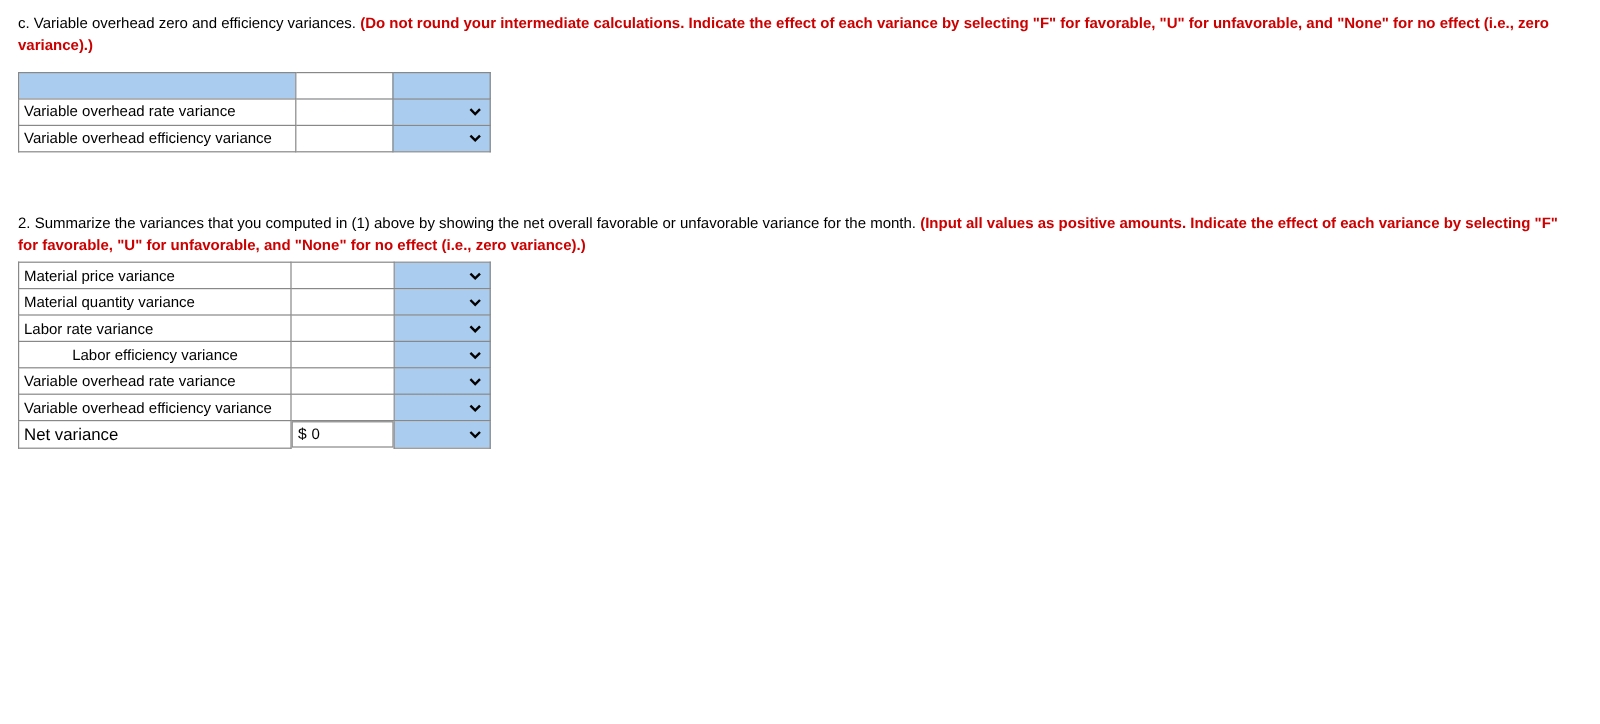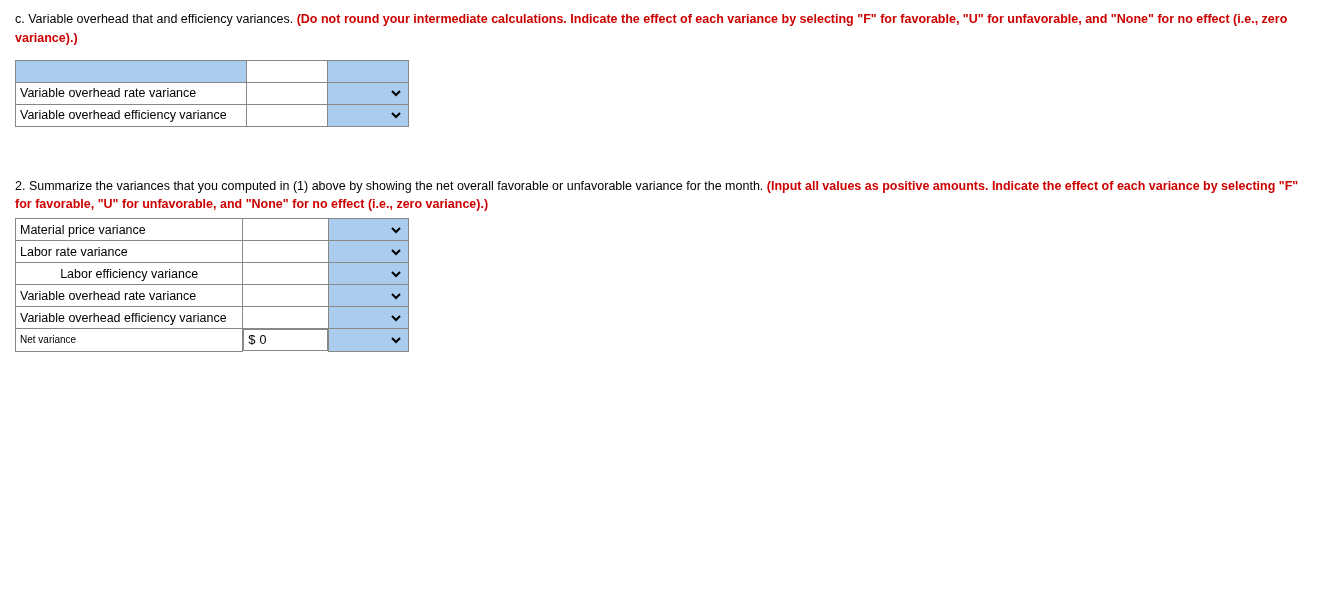--- a/index.html
+++ b/index.html
@@ -77,21 +77,21 @@
     .instruction-2 {
       font-size: 12.5px;
       margin-bottom: 4px;
       line-height: 1.5;
     }
   </style>
 </head>
 <body>
 
 <div class="instruction-text">
-  <span>c. Variable overhead that and efficiency variances.</span>
+  <span>c. Variable overhead zero and efficiency variances.</span>
   <span class="bold-red">(<span>Do not round your intermediate calculations. Indicate the effect of each variance by selecting "F" for favorable, "U" for unfavorable, and "None" for no effect (i.e., zero variance).</span><span>)</span></span>
 </div>
 
 <div class="table-section">
   <table>
     <thead>
       <tr>
         <th class="label-cell"></th>
         <th class="input-cell"></th>
         <th class="select-cell"></th>
@@ -121,41 +121,46 @@
 
 <div class="table-section">
   <table>
     <tbody id="section-2-tbody">
         <tr>
           <td class="label-cell" style="width: 240px; font-size: 12.5px; border: 1px solid rgb(136, 136, 136); padding: 2px 4px; height: 22px;">Material price variance</td>
           <td style="border: 1px solid rgb(136, 136, 136); padding: 2px 4px; height: 22px; width: 85px;"><input type="text" style="width: 100%; border: none; outline: none; font-size: 12.5px;"></td>
           <td style="background-color: rgb(170, 204, 238); border: 1px solid rgb(136, 136, 136); padding: 2px 4px; height: 22px; width: 85px;"><select style="width: 100%; border: none; background: transparent; font-size: 12.5px; outline: none;"><option value=""></option><option value="F">F</option><option value="U">U</option><option value="None">None</option></select></td>
         </tr>
         <tr>
+          <td class="label-cell" style="width: 240px; font-size: 12.5px; border: 1px solid rgb(136, 136, 136); padding: 2px 4px; height: 22px;">Material quantity variance</td>
+          <td style="border: 1px solid rgb(136, 136, 136); padding: 2px 4px; height: 22px; width: 85px;"><input type="text" style="width: 100%; border: none; outline: none; font-size: 12.5px;"></td>
+          <td style="background-color: rgb(170, 204, 238); border: 1px solid rgb(136, 136, 136); padding: 2px 4px; height: 22px; width: 85px;"><select style="width: 100%; border: none; background: transparent; font-size: 12.5px; outline: none;"><option value=""></option><option value="F">F</option><option value="U">U</option><option value="None">None</option></select></td>
+        </tr>
+        <tr>
           <td class="label-cell" style="width: 240px; font-size: 12.5px; border: 1px solid rgb(136, 136, 136); padding: 0 4px; height: 22px;">Labor rate variance</td>
           <td style="border: 1px solid rgb(136, 136, 136); padding: 2px 4px; height: 22px; width: 85px;"><input type="text" style="width: 100%; border: none; outline: none; font-size: 12.5px;"></td>
           <td style="background-color: rgb(170, 204, 238); border: 1px solid rgb(136, 136, 136); padding: 2px 4px; height: 22px; width: 85px;"><select style="width: 100%; border: none; background: transparent; font-size: 12.5px; outline: none;"><option value=""></option><option value="F">F</option><option value="U">U</option><option value="None">None</option></select></td>
         </tr>
         <tr>
           <td class="label-cell" style="width: 240px; font-size: 12.5px; border: 1px solid rgb(136, 136, 136); padding: 2px 4px; height: 22px; text-align: center;">Labor efficiency variance</td>
           <td style="border: 1px solid rgb(136, 136, 136); padding: 2px 4px; height: 22px; width: 85px;"><input type="text" style="width: 100%; border: none; outline: none; font-size: 12.5px;"></td>
           <td style="background-color: rgb(170, 204, 238); border: 1px solid rgb(136, 136, 136); padding: 2px 4px; height: 22px; width: 85px;"><select style="width: 100%; border: none; background: transparent; font-size: 12.5px; outline: none;"><option value=""></option><option value="F">F</option><option value="U">U</option><option value="None">None</option></select></td>
         </tr>
         <tr>
           <td class="label-cell" style="width: 240px; font-size: 12.5px; border: 1px solid rgb(136, 136, 136); padding: 2px 4px; height: 22px;">Variable overhead rate variance</td>
           <td style="border: 1px solid rgb(136, 136, 136); padding: 2px 4px; height: 22px; width: 85px;"><input type="text" style="width: 100%; border: none; outline: none; font-size: 12.5px;"></td>
           <td style="background-color: rgb(170, 204, 238); border: 1px solid rgb(136, 136, 136); padding: 2px 4px; height: 22px; width: 85px;"><select style="width: 100%; border: none; background: transparent; font-size: 12.5px; outline: none;"><option value=""></option><option value="F">F</option><option value="U">U</option><option value="None">None</option></select></td>
         </tr>
         <tr>
           <td class="label-cell" style="width: 240px; font-size: 12.5px; border: 1px solid rgb(136, 136, 136); padding: 2px 4px; height: 22px;">Variable overhead efficiency variance</td>
           <td style="border: 1px solid rgb(136, 136, 136); padding: 2px 4px; height: 22px; width: 85px;"><input type="text" style="width: 100%; border: none; outline: none; font-size: 12.5px;"></td>
           <td style="background-color: rgb(170, 204, 238); border: 1px solid rgb(136, 136, 136); padding: 2px 4px; height: 22px; width: 85px;"><select style="width: 100%; border: none; background: transparent; font-size: 12.5px; outline: none;"><option value=""></option><option value="F">F</option><option value="U">U</option><option value="None">None</option></select></td>
         </tr>
         <tr>
-          <td class="label-cell" style="width: 240px; font-size: 10px; border: 1px solid rgb(136, 136, 136); padding: 2px 4px; height: 22px;">Net variance</td>
+          <td class="label-cell" style="width: 240px; font-size: 14px; border: 1px solid rgb(136, 136, 136); padding: 2px 4px; height: 22px;">Net variance</td>
           <td style="border: 1px solid rgb(136, 136, 136); padding: 2px 4px; height: 22px; width: 85px; display: flex;">
             <span style="margin-right: 4px;">$</span>
             <input type="text" value="0" style="width: 60px; border: none; outline: none; font-size: 12.5px;">
           </td>
           <td style="background-color: rgb(170, 204, 238); border: 1px solid rgb(136, 136, 136); padding: 2px 4px; height: 22px; width: 85px;"><select style="width: 100%; border: none; background: transparent; font-size: 12.5px; outline: none;"><option value=""></option><option value="F">F</option><option value="U">U</option><option value="None">None</option></select></td>
         </tr>
       </tbody>
   </table>
 </div>
 

